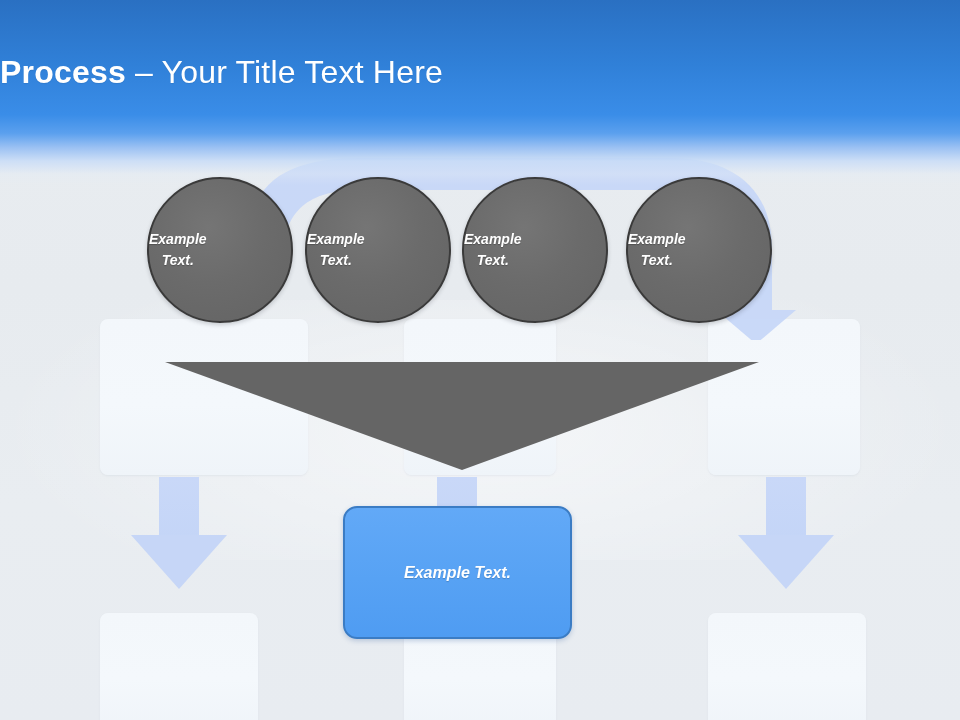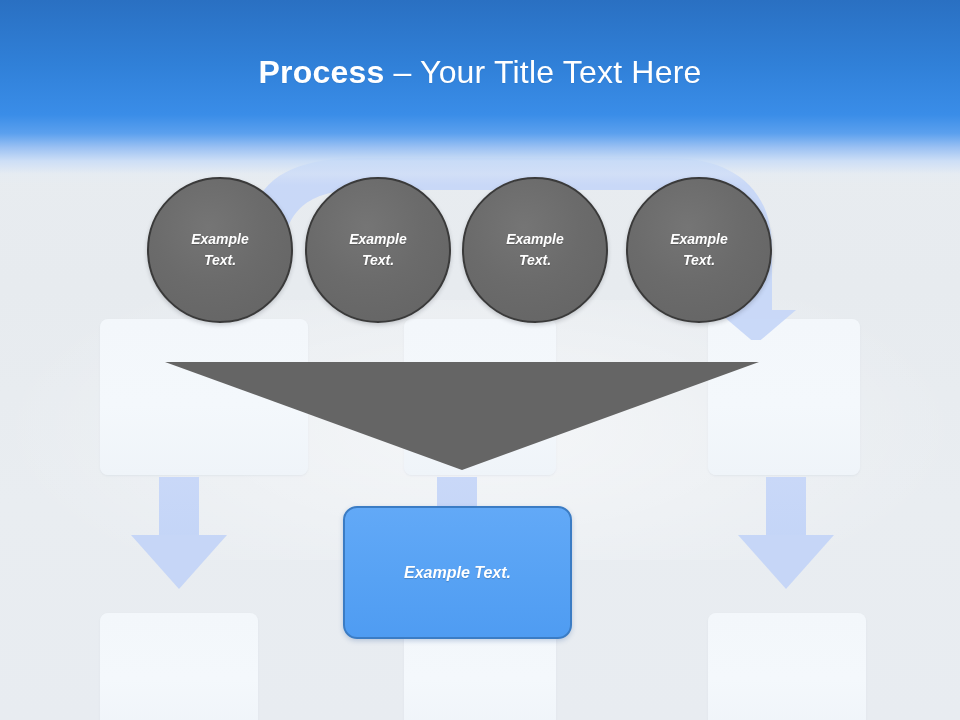--- a/index.html
+++ b/index.html
@@ -53,21 +53,20 @@
         #9dc2f3 80%,
         rgba(200,220,247,0.85) 87%,
         rgba(226,235,246,0.35) 94%,
         rgba(232,236,240,0) 100%);
   }
 
   .title {
     position: absolute;
     left: 0; right: 0;
     top: 52px;
-    text-align: center;
     color: #ffffff;
     font-size: 32px;
     line-height: 40px;
     letter-spacing: 0.2px;
     white-space: nowrap;
     text-shadow: 0 1px 1px rgba(0,0,0,0.07);
   }
   .title .strong { font-weight: bold; }
   .title .light  { font-weight: normal; }
 
@@ -117,21 +116,21 @@
   .circle {
     position: absolute;
     width: 146px;
     height: 146px;
     border-radius: 50%;
     background: radial-gradient(circle at 42% 34%, #757575 0%, #6b6b6b 45%, #636363 100%);
     border: 2px solid #3a3a3a;
     box-sizing: border-box;
     display: flex;
     align-items: center;
-    justify-content: center;
+    justify-content: flex-start;
     box-shadow: 0 2px 4px rgba(40,45,55,0.22);
   }
   .circle-label {
     color: #ffffff;
     font-size: 14px;
     font-weight: bold;
     font-style: italic;
     line-height: 21px;
     text-align: center;
     white-space: pre-line;

